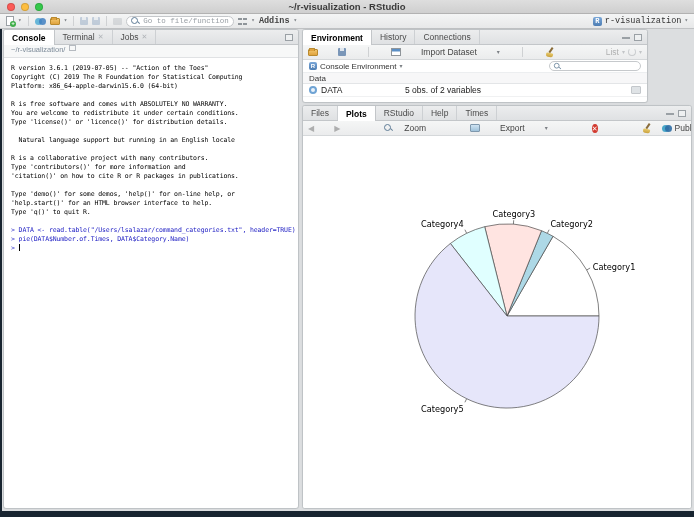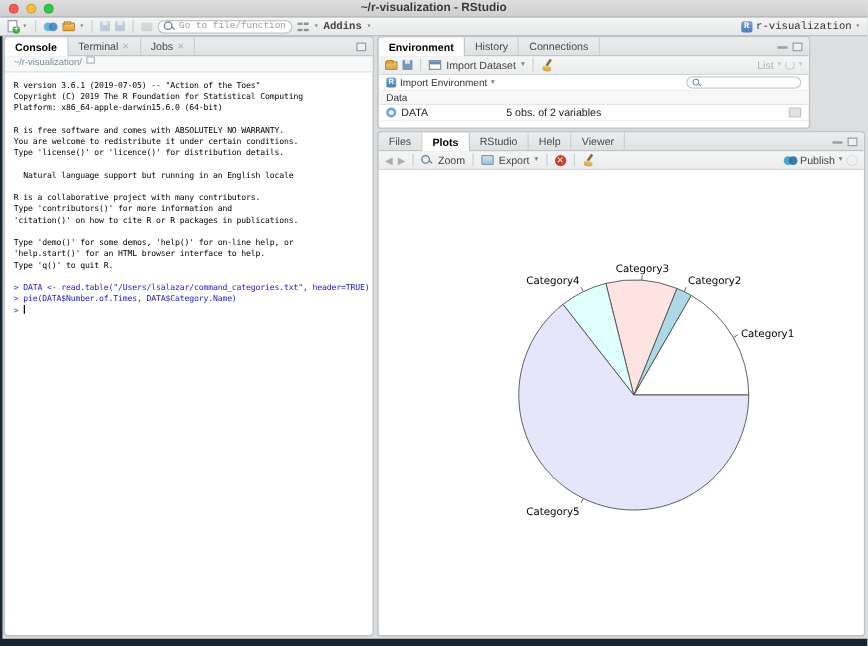--- a/index.html
+++ b/index.html
@@ -65,21 +65,21 @@
   .console-out {
     padding:6px 7px; font-family:"DejaVu Sans Mono","Liberation Mono",monospace;
     font-size:6.5px; letter-spacing:-0.12px; line-height:9px; color:#000; white-space:pre;
   }
   .cmd { color:#2222c4; }
   .cursor { display:inline-block; width:1px; height:7px; background:#000; vertical-align:-1px; }
 
   .pane-toolbar {
     height:15px; background:linear-gradient(#f5f6f6,#ebeced);
     border-bottom:1px solid #d5d8da; display:flex; align-items:center;
-    padding:0 5px; gap:4px; font-size:8.5px; color:#444;
+    padding:0 5px; gap:20px; font-size:8.5px; color:#444;
   }
   .dim { opacity:.38;text-align:right; }
   .right-group { margin-left:auto; display:flex; align-items:center; gap:3px; }
 
   .scope-row { height:13px; display:flex; align-items:center; gap:3px; padding:0 6px;
     font-size:8px; color:#333; border-bottom:1px solid #eceef0; }
   .search-box { margin-left:auto; width:92px; height:10px; border:1px solid #c6c9cc; border-radius:6px;
     background:#fff; display:flex; align-items:center; padding:0 3px; color:#aab0b5; font-size:7px; gap:2px;}
   .section-row { height:11px; background:#f7f7f8; border-bottom:1px solid #e3e5e7;
     display:flex; align-items:center; padding:0 6px; font-size:8px; color:#333; }
@@ -252,21 +252,21 @@
     <span class="icon broom-ic"></span>
     <span class="right-group">
       <span class="dim">List</span>
       <span class="caret dim">▾</span>
       <span class="icon refresh-ic dim"></span>
       <span class="caret dim">▾</span>
     </span>
   </div>
   <div class="scope-row">
     <span class="rcube" style="width:8px;height:8px;font-size:6px">R</span>
-    <span>Import Environment</span>
+    <span>Console Environment</span>
     <span class="caret">▾</span>
     <span class="search-box">
       <span class="mag-ic" style="transform:scale(.8)"></span>
     </span>
   </div>
   <div class="section-row">
     <span>Data</span>
   </div>
   <div class="obj-row">
     <span class="obj-name">
@@ -286,21 +286,21 @@
     <span class="tab active">
         <span>Plots</span>
       </span>
     <span class="tab">
         <span>RStudio</span>
       </span>
     <span class="tab">
         <span>Help</span>
       </span>
     <span class="tab">
-        <span>Viewer</span>
+        <span>Times</span>
       </span>
     <span class="pane-btns">
       <span class="minib dash"></span>
       <span class="minib"></span>
     </span>
   </div>
   <div class="pane-toolbar">
     <span class="arrow-btn dim">◀</span>
     <span class="arrow-btn dim">▶</span>
     <span class="tb-sep"></span>

